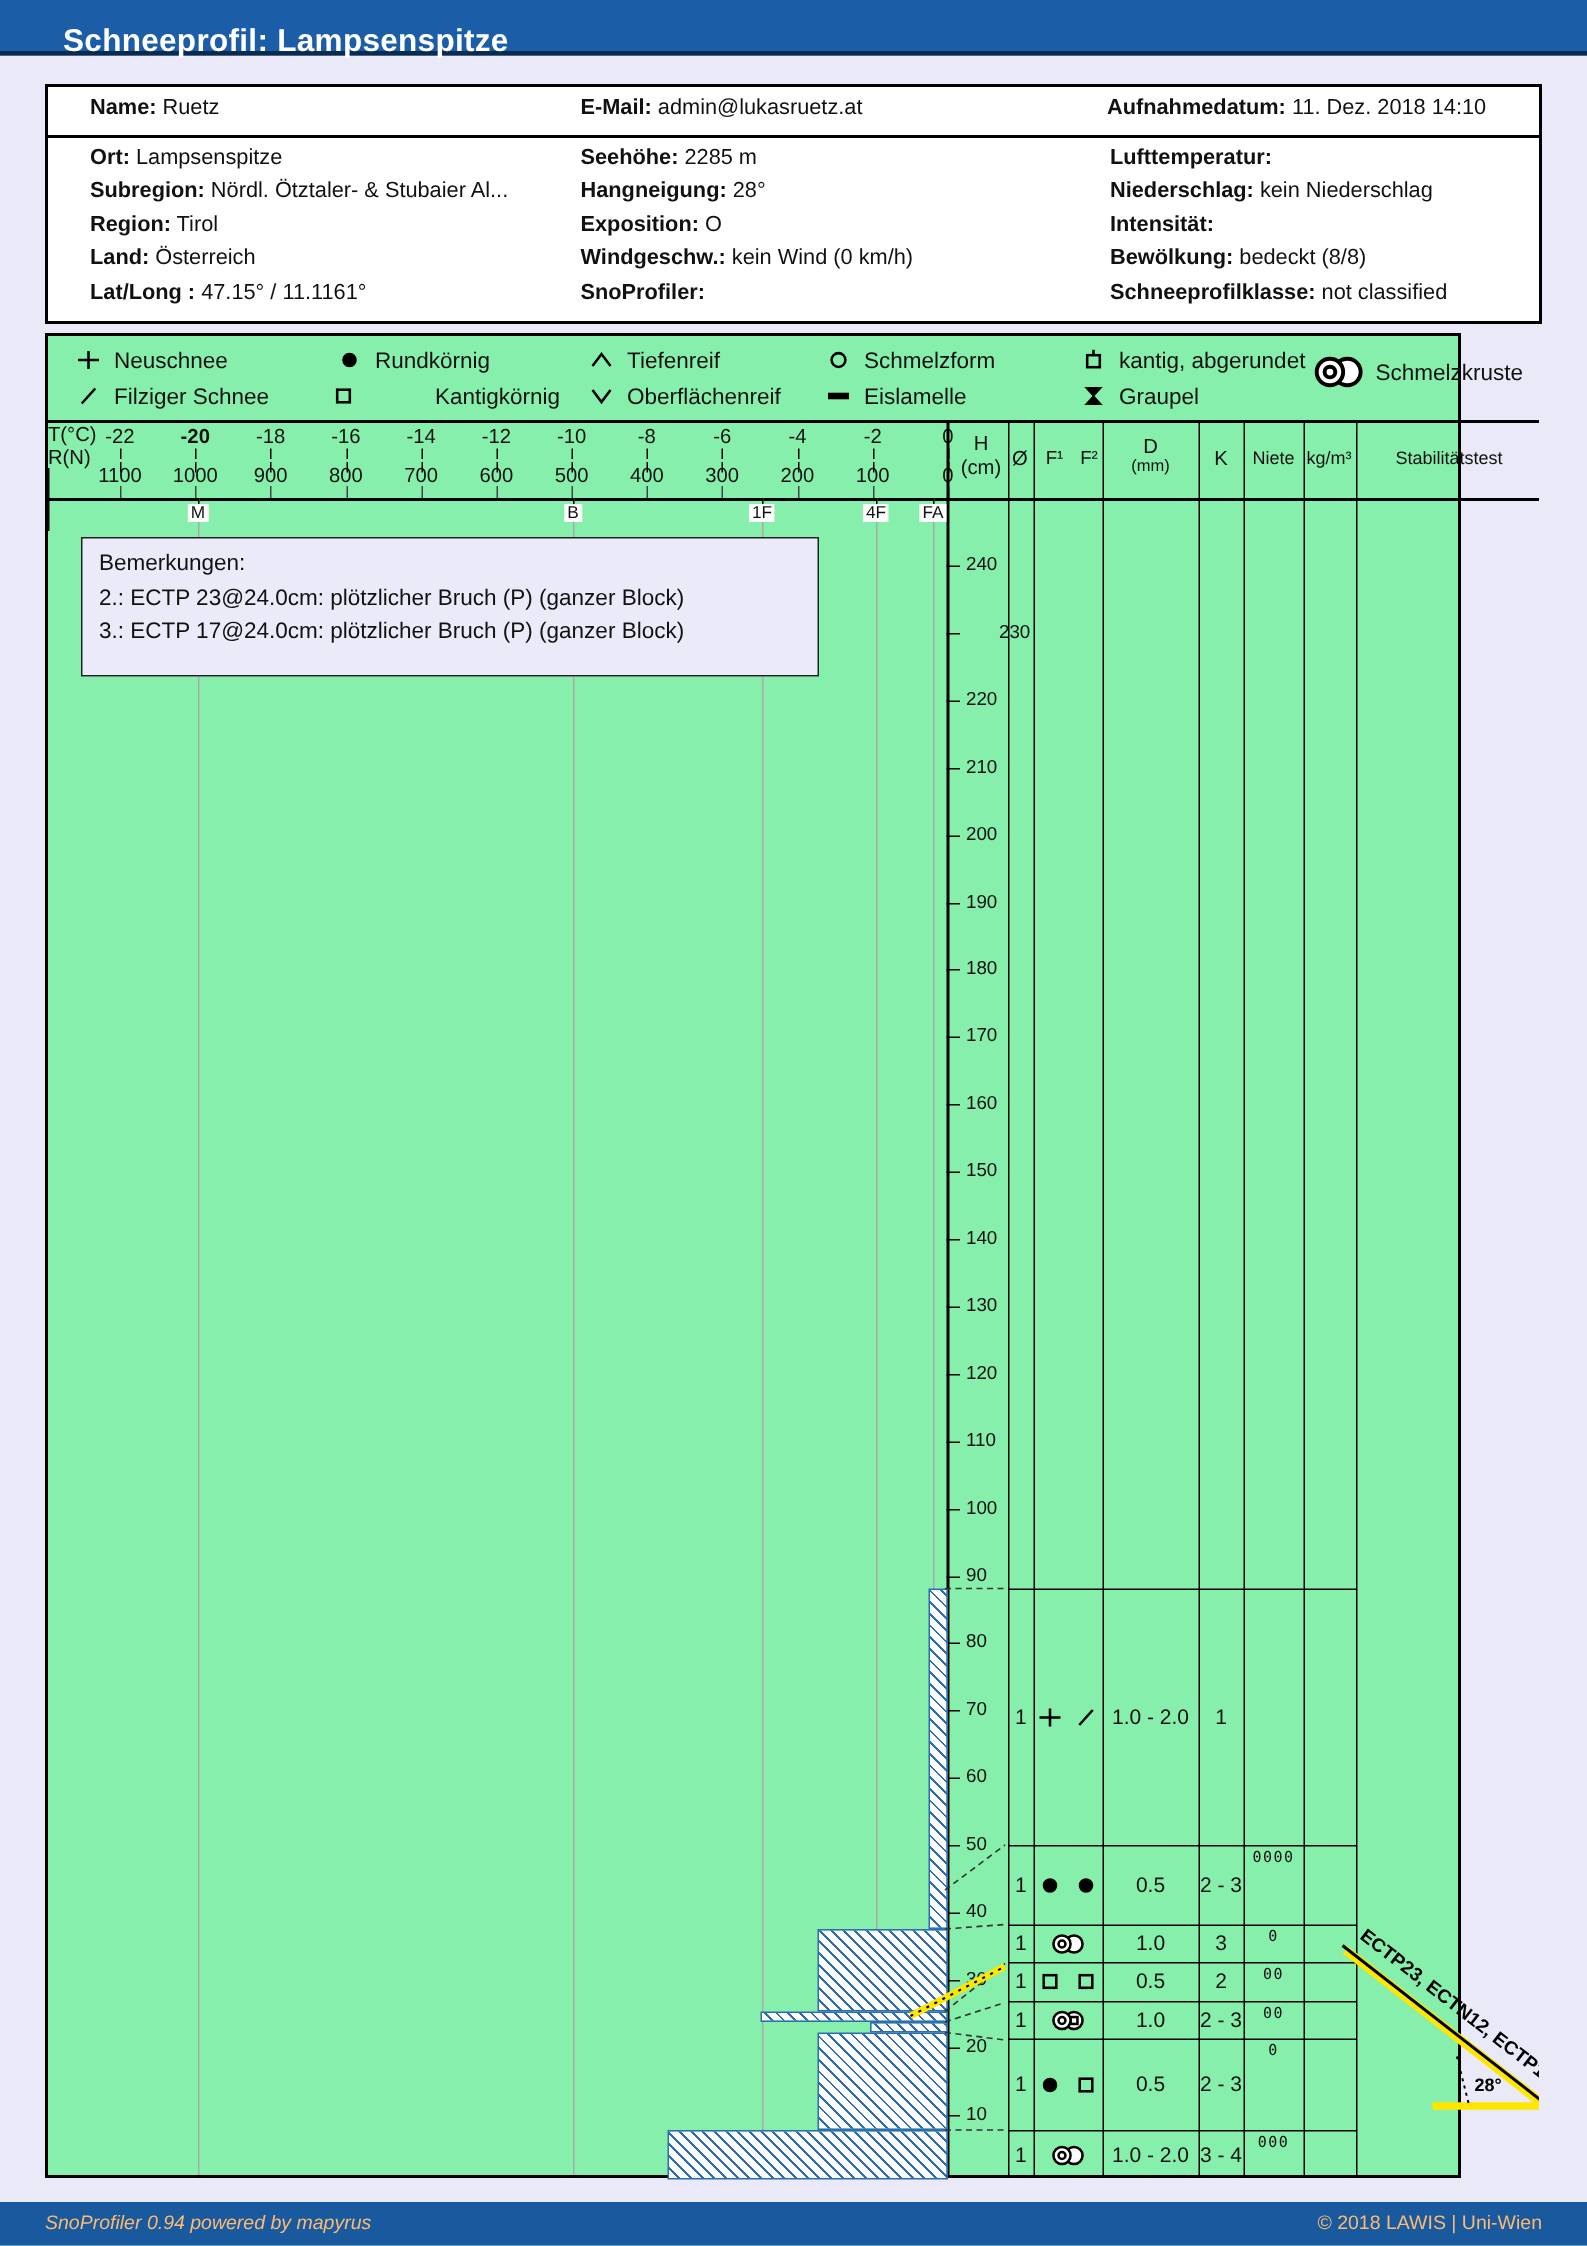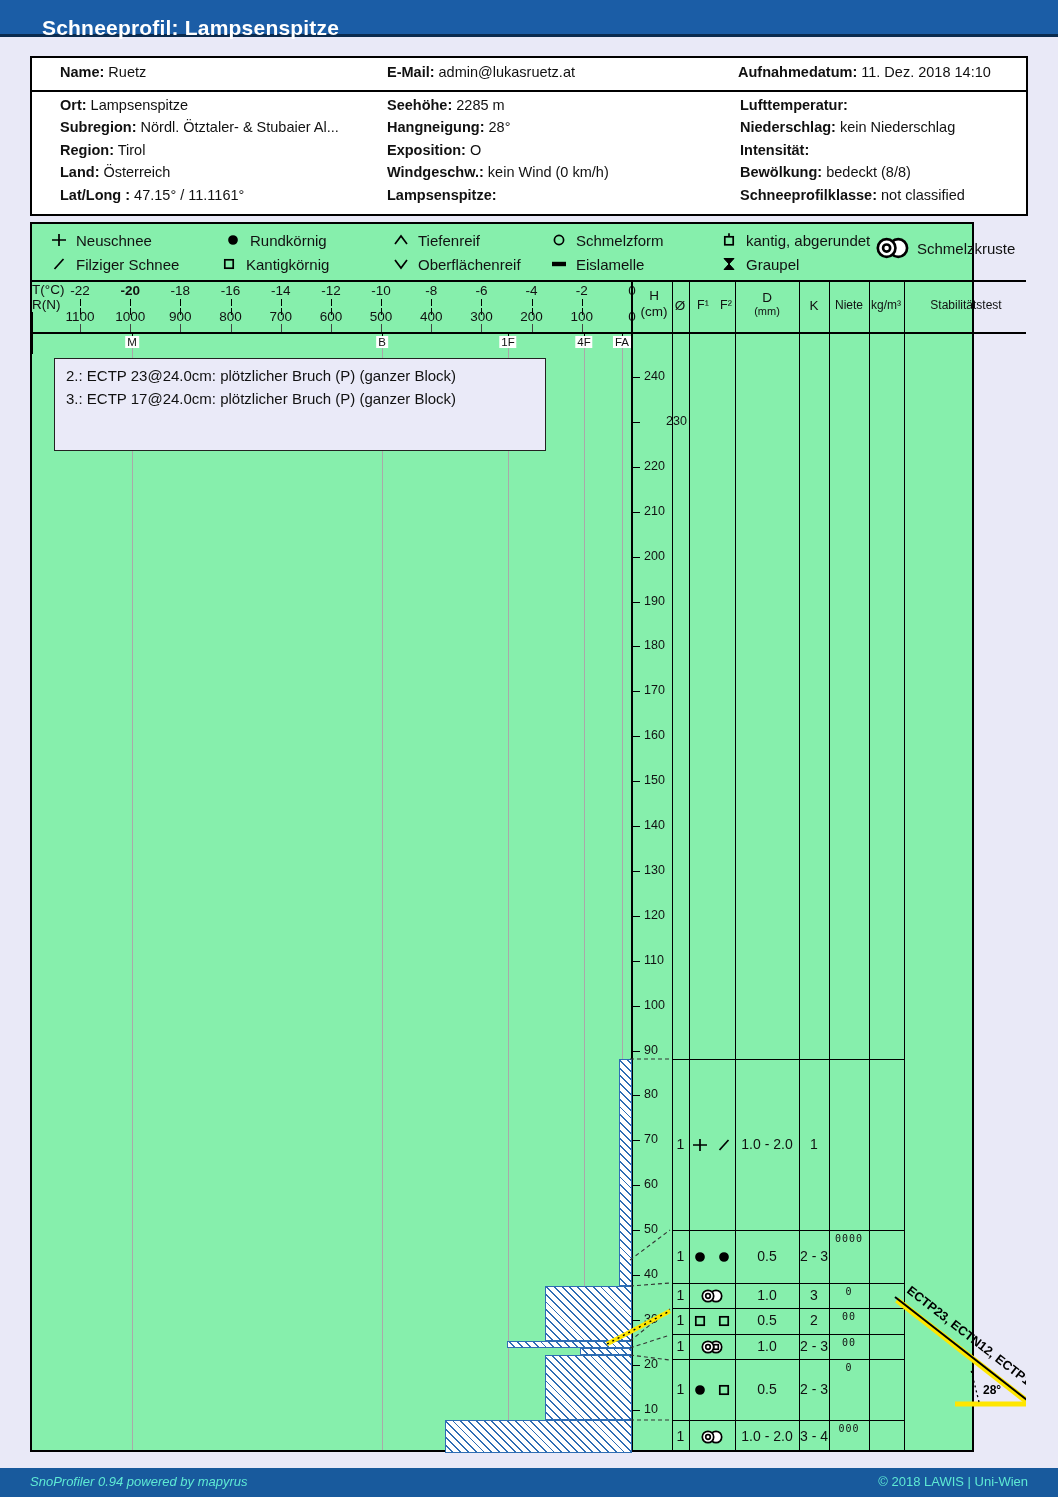--- a/index.html
+++ b/index.html
@@ -32,21 +32,21 @@
   .bar{position:absolute;border:1.5px solid #2e6db4;box-sizing:border-box;
        background:repeating-linear-gradient(45deg,#fff 0 4.2px,#2e6db4 4.2px 5.5px)}
   .cell{position:absolute;font-size:14px;text-align:center;white-space:nowrap}
   .niete{position:absolute;font-size:10px;letter-spacing:1px;text-align:center;font-family:"DejaVu Sans Mono",monospace}
   .symwrap{position:absolute;display:flex;justify-content:center;align-items:center;gap:2px}
   #remarks{position:absolute;left:22px;top:134px;width:492px;height:93px;background:#eaeaf8;
            border:1.5px solid #222;box-sizing:border-box;padding:6px 11px;z-index:5}
   #remarks div{font-size:15px;line-height:22.5px;white-space:nowrap}
   #overlay{position:absolute;left:0;top:0;width:994px;height:1226px;z-index:6;pointer-events:none}
   
-  #footer{left:0;top:1468px;width:1058px;height:29px;background:#185a9d;color:#5eead4}
+  #footer{left:0;top:1468px;width:1058px;height:29px;background:#185a9d;color:#fdba74}
   #footer .fl{position:absolute;left:30px;top:6px;font-size:13px;font-style:italic}
   #footer .fr{position:absolute;right:30px;top:6px;font-size:13px}
 </style>
 </head>
 <body>
 
 <div class="abs" id="titlebar">
   <h1>Schneeprofil: Lampsenspitze</h1>
 </div>
 
@@ -59,21 +59,21 @@
   <div id="ib-body">
       <div class="ib-line" style="left: 28px; top: 39px;"><b>Ort:</b> Lampsenspitze</div>
       <div class="ib-line" style="left: 28px; top: 61.4px;"><b>Subregion:</b> Nördl. Ötztaler- &amp; Stubaier Al...</div>
       <div class="ib-line" style="left: 28px; top: 83.8px;"><b>Region:</b> Tirol</div>
       <div class="ib-line" style="left: 28px; top: 106.2px;"><b>Land:</b> Österreich</div>
       <div class="ib-line" style="left: 28px; top: 128.6px;"><b>Lat/Long :</b> 47.15° / 11.1161°</div>
       <div class="ib-line" style="left: 355px; top: 39px;"><b>Seehöhe:</b> 2285 m</div>
       <div class="ib-line" style="left: 355px; top: 61.4px;"><b>Hangneigung:</b> 28°</div>
       <div class="ib-line" style="left: 355px; top: 83.8px;"><b>Exposition:</b> O</div>
       <div class="ib-line" style="left: 355px; top: 106.2px;"><b>Windgeschw.:</b> kein Wind (0 km/h)</div>
-      <div class="ib-line" style="left: 355px; top: 128.6px;"><b>Lampsenspitze:</b> </div>
+      <div class="ib-line" style="left: 355px; top: 128.6px;"><b>SnoProfiler:</b> </div>
       <div class="ib-line" style="left: 708px; top: 39px;"><b>Lufttemperatur:</b> </div>
       <div class="ib-line" style="left: 708px; top: 61.4px;"><b>Niederschlag:</b> kein Niederschlag</div>
       <div class="ib-line" style="left: 708px; top: 83.8px;"><b>Intensität:</b> </div>
       <div class="ib-line" style="left: 708px; top: 106.2px;"><b>Bewölkung:</b> bedeckt (8/8)</div>
       <div class="ib-line" style="left: 708px; top: 128.6px;"><b>Schneeprofilklasse:</b> not classified</div>
     </div>
 </div>
 
 <div class="abs" id="mainbox">
   <div id="legend">
@@ -119,21 +119,21 @@
         <span class="lg-label">kantig, abgerundet</span>
       </div>
       <div class="lg-item" style="left: 16px; top: 29px;">
         <svg width="22" height="16" viewBox="0 0 22 16">
           <g stroke="#000" stroke-width="1.7" fill="none">
             <path d="M15.5 3L6.5 13"></path>
           </g>
         </svg>
         <span class="lg-label">Filziger Schnee</span>
       </div>
-      <div class="lg-item" style="left: 186px; top: 29px;">
+      <div class="lg-item" style="left: 186px; top: 29px; gap: 44px;">
         <svg width="22" height="16" viewBox="0 0 22 16">
           <g stroke="#000" stroke-width="1.7" fill="none">
             <rect x="6.8" y="3.8" width="8.4" height="8.4"></rect>
           </g>
         </svg>
         <span class="lg-label">Kantigkörnig</span>
       </div>
       <div class="lg-item" style="left: 358px; top: 29px;">
         <svg width="22" height="16" viewBox="0 0 22 16">
           <g stroke="#000" stroke-width="1.7" fill="none">
@@ -431,20 +431,21 @@
             <circle cx="9" cy="8" r="5.7" fill="#fff"></circle>
             <circle cx="9" cy="8" r="2.3"></circle>
           </g>
         </svg>
       </div>
       <div class="cell" style="left: 703px; top: 1203.5px; width: 64px;">1.0 - 2.0</div>
       <div class="cell" style="left: 767px; top: 1203.5px; width: 30px;">3 - 4</div>
       <div class="niete" style="left: 797px; top: 1199px; width: 40px;">000</div>
     </div>
   <div id="remarks">
+    <div>Bemerkungen:</div>
     <div>2.: ECTP 23@24.0cm: plötzlicher Bruch (P) (ganzer Block)</div>
     <div>3.: ECTP 17@24.0cm: plötzlicher Bruch (P) (ganzer Block)</div>
   </div>
   <svg id="overlay" viewBox="0 0 994 1226">
       <line x1="598" y1="835" x2="638" y2="835" stroke="#333" stroke-width="1.1" stroke-dasharray="4 3"></line>
       <line x1="598" y1="1036" x2="638" y2="1006" stroke="#333" stroke-width="1.1" stroke-dasharray="4 3"></line>
       <line x1="598" y1="1062" x2="638" y2="1059" stroke="#333" stroke-width="1.1" stroke-dasharray="4 3"></line>
       <line x1="598" y1="1117" x2="638" y2="1085" stroke="#333" stroke-width="1.1" stroke-dasharray="4 3"></line>
       <line x1="598" y1="1124" x2="638" y2="1111" stroke="#333" stroke-width="1.1" stroke-dasharray="4 3"></line>
       <line x1="598" y1="1131" x2="638" y2="1136" stroke="#333" stroke-width="1.1" stroke-dasharray="4 3"></line>

